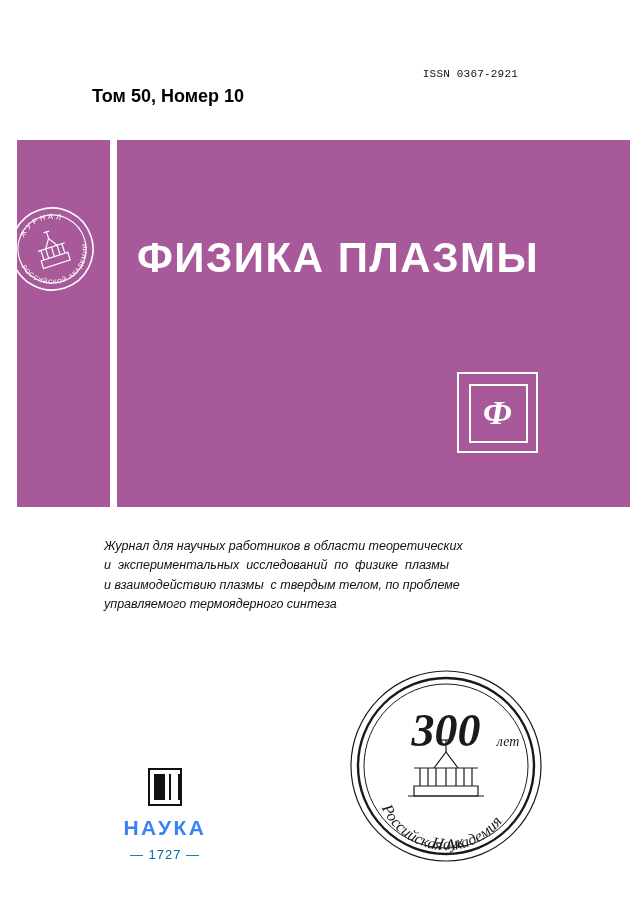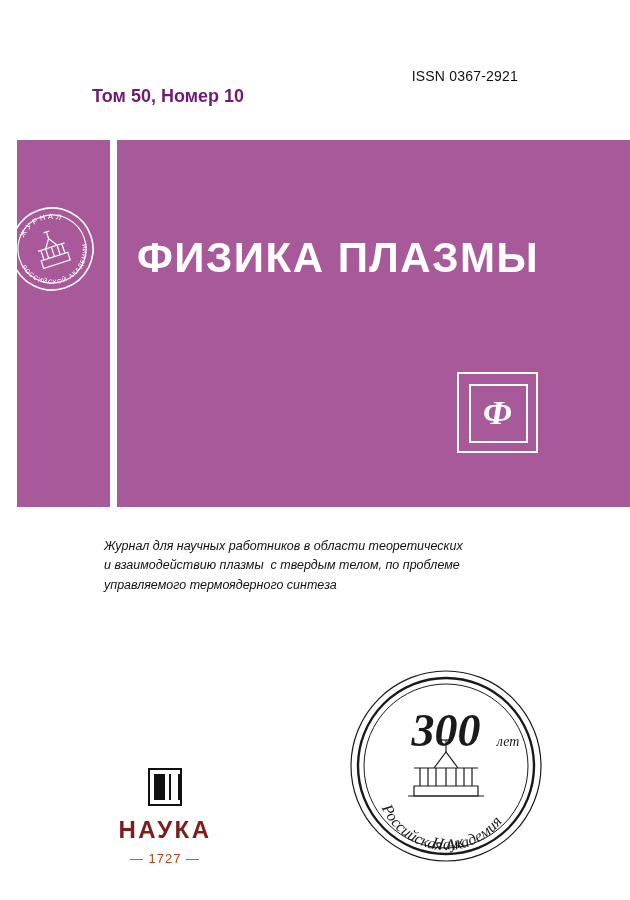--- a/index.html
+++ b/index.html
@@ -24,31 +24,32 @@
     position: absolute;
     left: 0;
     top: 0;
     width: 630px;
     height: 140px;
   }
   .issn {
     position: absolute;
     right: 112px;
     top: 68px;
-    font-size: 14px;
+    font-size: 11px;
     color: #111111;
     letter-spacing: 0.2px;
+    font-family: Liberation Mono, monospace;
   }
   .volume {
     position: absolute;
     left: 92px;
     top: 86px;
     font-size: 18px;
     font-weight: bold;
-    color: #701a75;
+    color: #000000;
   }
   .issue-date {
     position: absolute;
     right: 106px;
     top: 86px;
     font-size: 18px;
     font-weight: bold;
     color: #111111;
   }
 
@@ -177,29 +178,29 @@
     content: "";
     position: absolute;
     left: 19px;
     top: 4px;
     width: 7px;
     height: 26px;
     border-left: 2px solid #111111;
     border-right: 2px solid #111111;
   }
   .publisher-name {
-    font-size: 24px;
+    font-size: 21px;
     font-weight: bold;
     letter-spacing: 2.5px;
-    color: #7f1d1d;
+    color: #3b82f6;
   }
   .publisher-year {
     margin-top: 7px;
     font-size: 13px;
-    color: #c2410c;
+    color: #0369a1;
     letter-spacing: 1px;
   }
 </style>
 </head>
 <body>
 
 <div class="page">
 
   <div class="header">
     <div class="issn">ISSN 0367-2921</div>
@@ -240,20 +241,21 @@
         </text>
         <text fill="#ffffff" font-family="Liberation Sans, sans-serif" font-size="6.2" letter-spacing="0.9">
           <textPath href="#arcBot" startOffset="7%">РОССИЙСКОЙ АКАДЕМИИ НАУК</textPath>
         </text>
       </g>
     </svg>
   </div>
 
   <div class="description">
     <div>Журнал для научных работников в области теоретических</div>
+    <div>и  экспериментальных  исследований  по  физике  плазмы</div>
     <div>и взаимодействию плазмы  с твердым телом, по проблеме</div>
     <div>управляемого термоядерного синтеза</div>
   </div>
 
   <div class="anniversary">
     <svg viewBox="0 0 196 196" width="196" height="196" aria-hidden="true">
       <circle cx="98" cy="98" r="95" fill="none" stroke="#1a1a1a" stroke-width="1.2"></circle>
       <circle cx="98" cy="98" r="88" fill="none" stroke="#1a1a1a" stroke-width="2.4"></circle>
       <circle cx="98" cy="98" r="82" fill="none" stroke="#1a1a1a" stroke-width="1"></circle>
 

